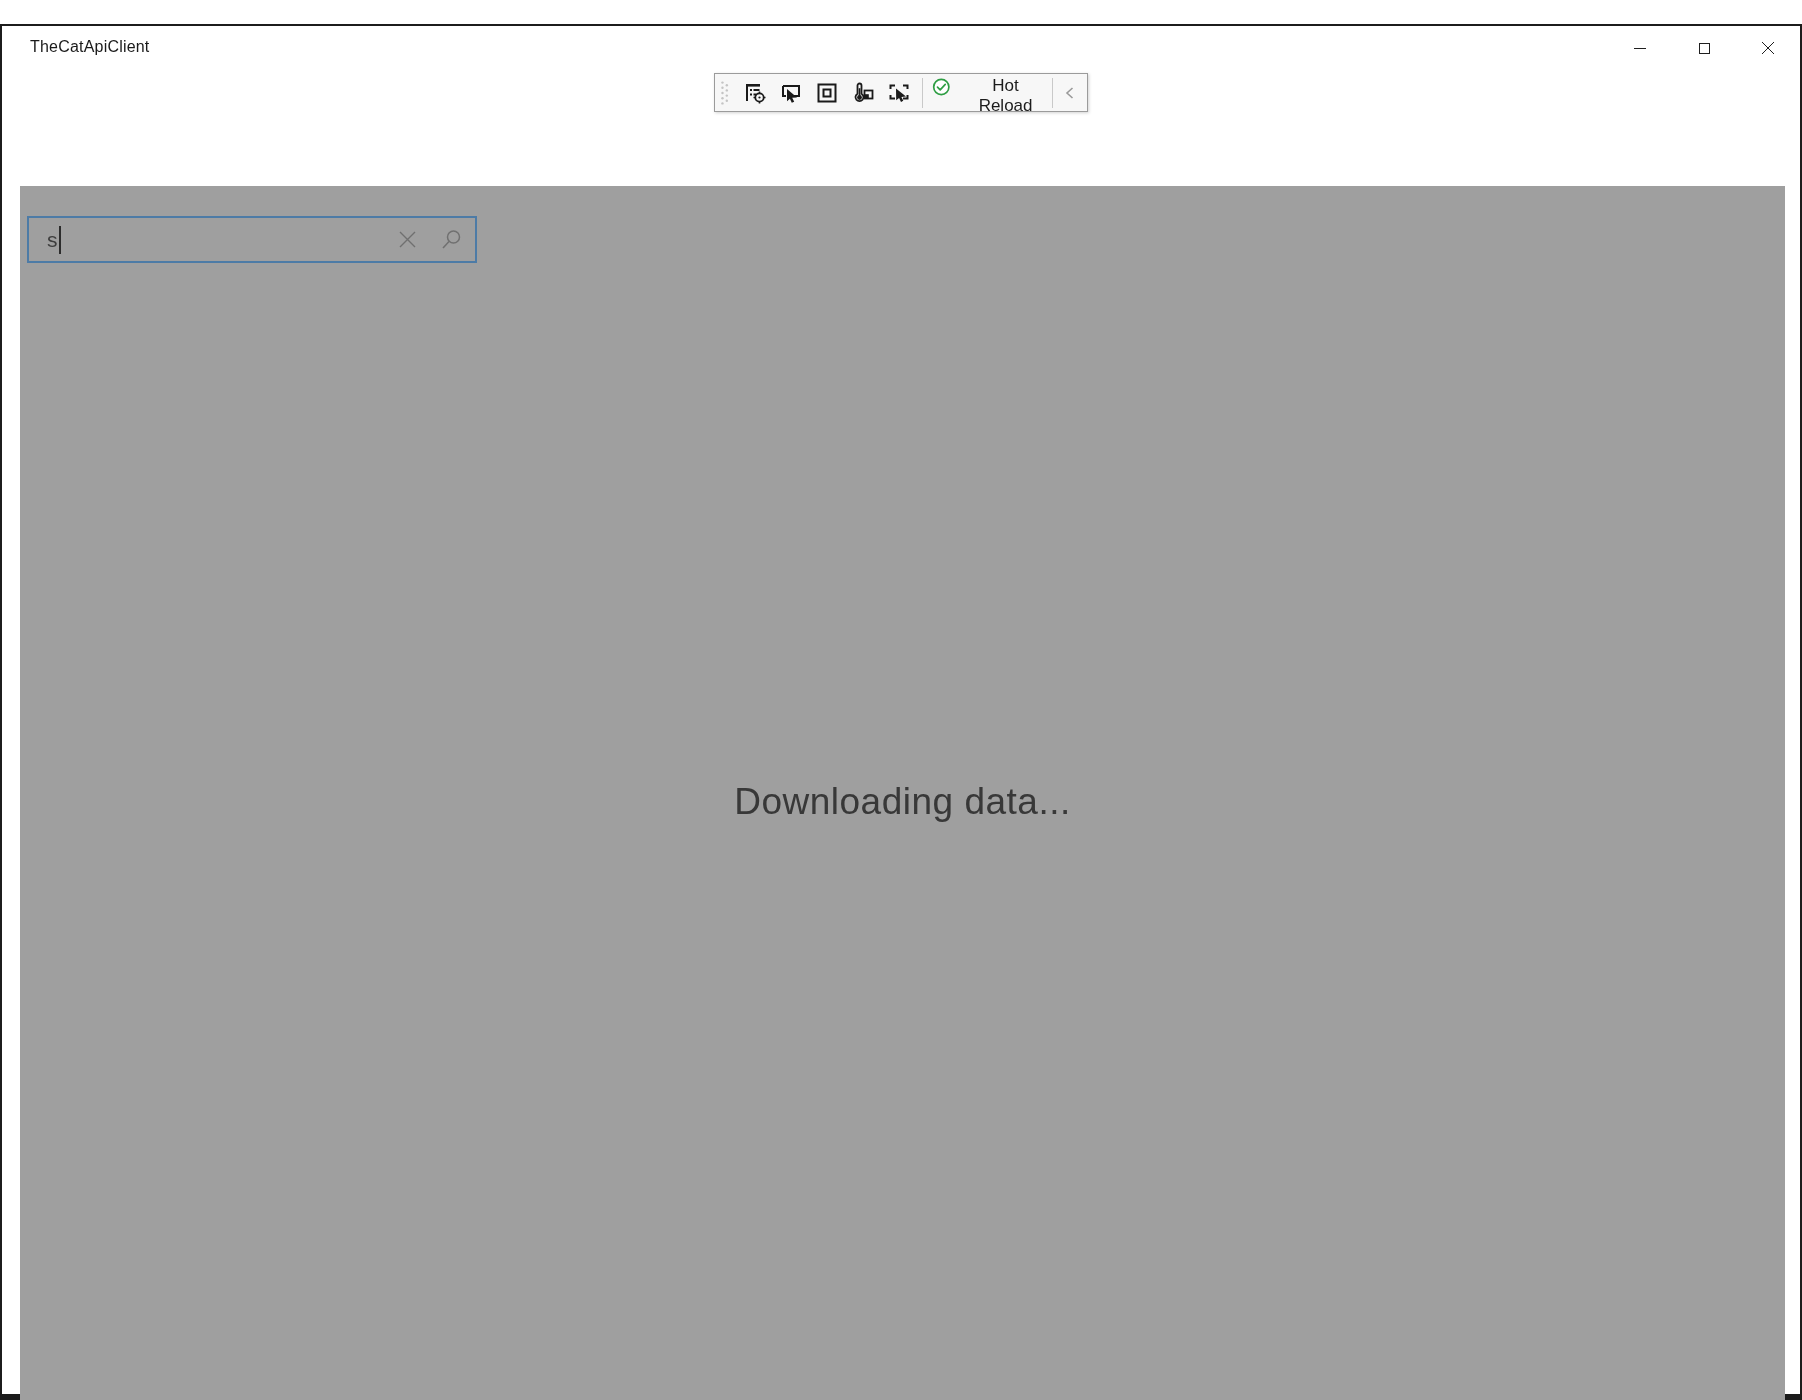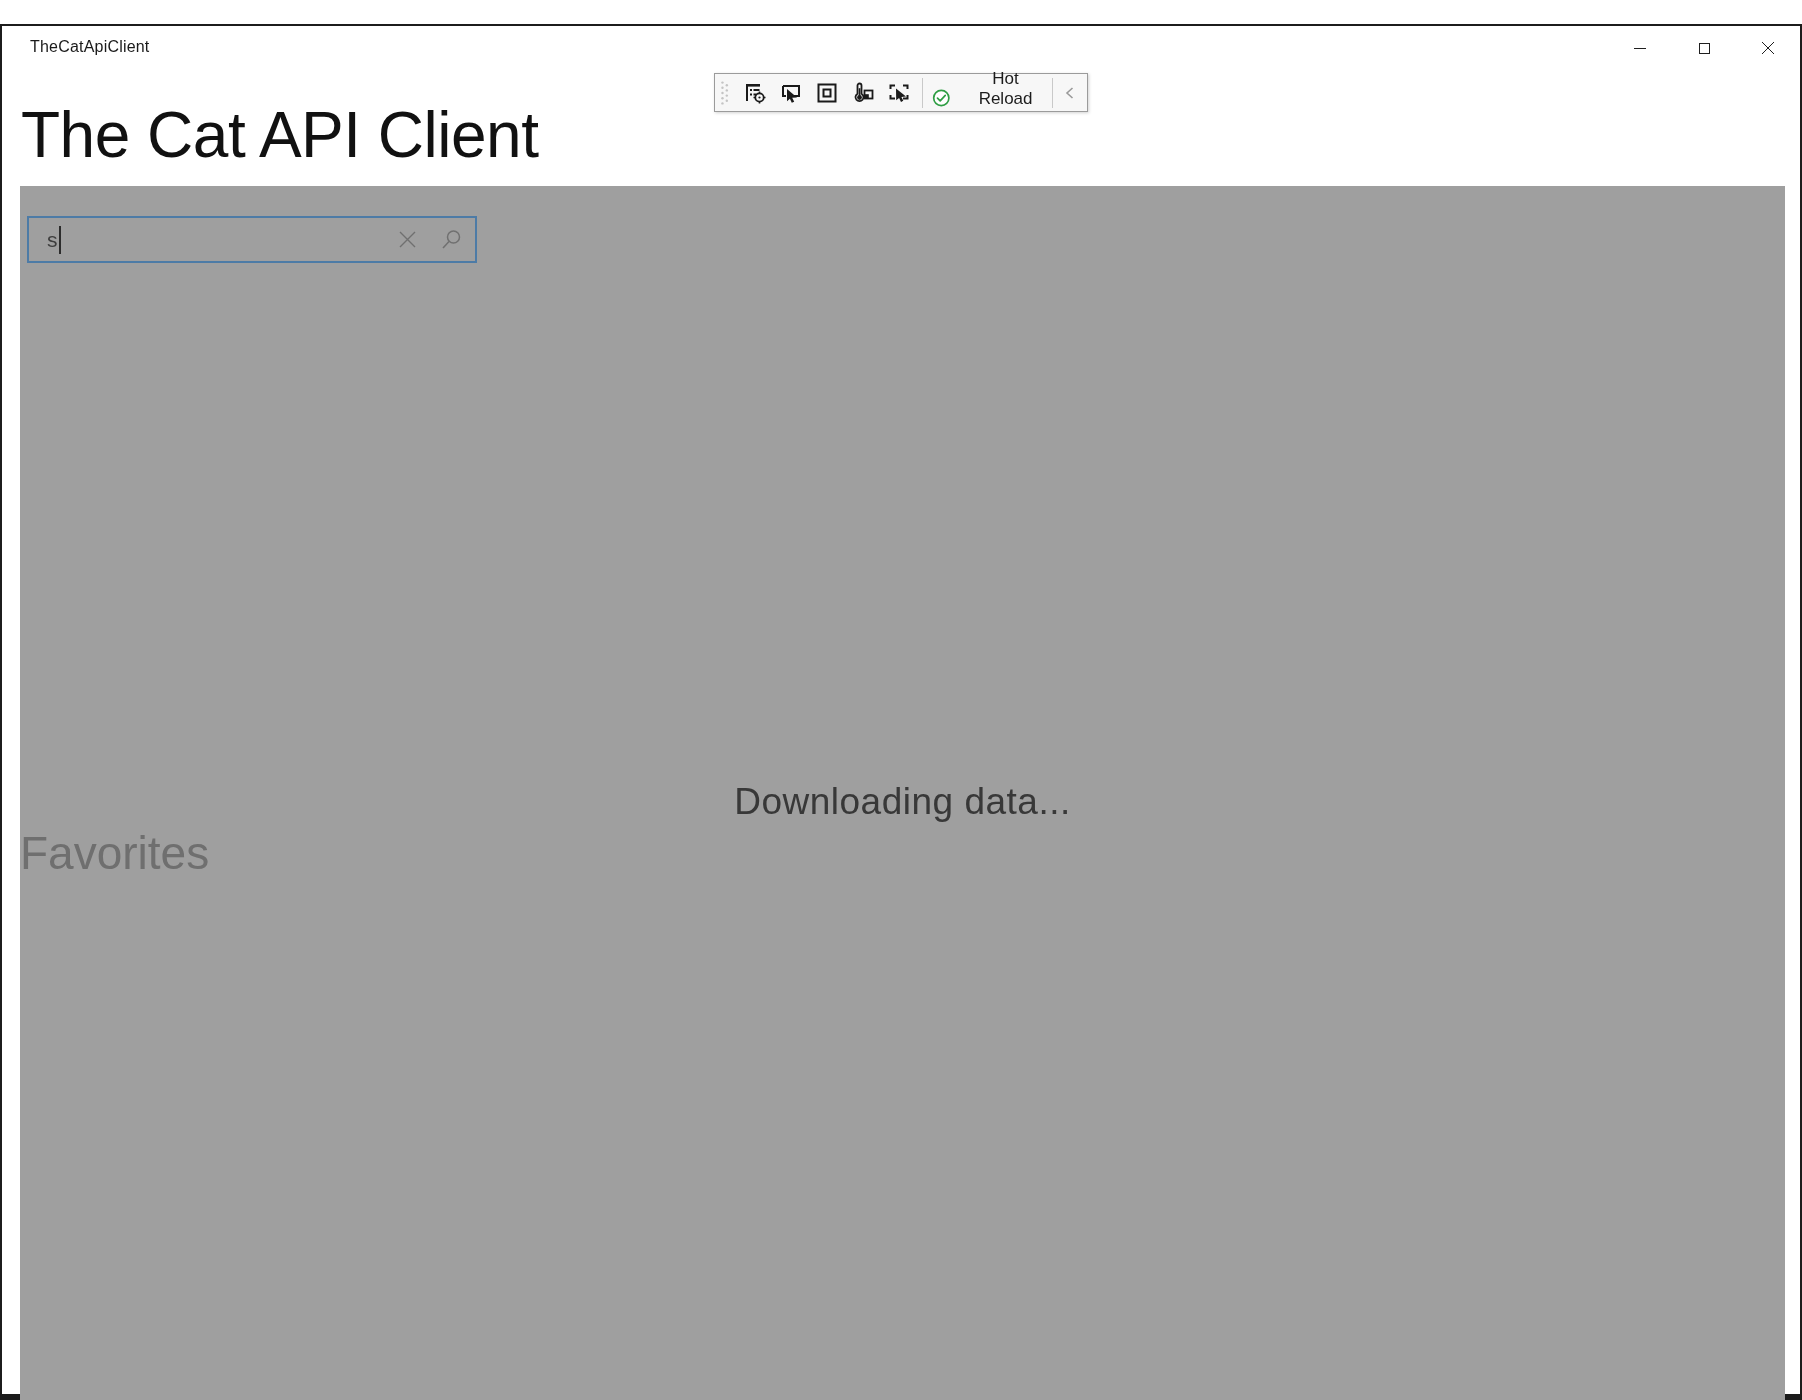--- a/index.html
+++ b/index.html
@@ -32,21 +32,21 @@
     box-shadow:1px 1px 3px rgba(0,0,0,0.18);
     display:flex; align-items:center; padding:0 6px 0 4px;
   }
   .tb-grip { width:14px; height:30px; margin-right:6px; }
   .tb-btn {
     width:36px; height:33px; display:flex; align-items:center; justify-content:center;
     background:transparent; border:none; cursor:pointer; flex:0 0 auto;
   }
   .tb-sep { width:1px; height:30px; background:#c9c9c9; margin:0 5px; flex:0 0 auto; }
   .hot-reload {
-    display:flex; align-items:flex-end; gap:19px; padding:0 6px 0 4px;
+    display:flex; align-items:flex-start; gap:19px; padding:0 6px 0 4px;
     background:transparent; border:none; cursor:pointer; height:33px;
   }
   .hot-reload-label { font-size:17px; color:#1c1c1c; }
   .tb-chevron-btn { width:26px; height:33px; display:flex; align-items:center; justify-content:center; background:transparent; border:none; cursor:pointer; }
 
   
   .page-heading {
     position:absolute; left:19px; top:72px;
     font-size:64px; font-weight:200; color:#111111; letter-spacing:-0.5px;
     font-stretch:condensed;
@@ -183,21 +183,20 @@
 
     <div class="tb-sep"></div>
 
     <button class="tb-chevron-btn">
       <svg width="16" height="16" viewBox="0 0 16 16">
         <path d="M10.5 3 L5 8 L10.5 13" fill="none" stroke="#9a9a9a" stroke-width="1.6"></path>
       </svg>
     </button>
   </div>
 
-  <h1 class="page-heading">The Cat API Client</h1>
 
   <div class="overlay">
 
     <div class="search-box">
       <div class="search-text-area" role="textbox">
         <span class="search-value">s</span>
         <span class="caret"></span>
       </div>
       <button class="search-btn">
         <svg width="19" height="19" viewBox="0 0 19 19">
@@ -207,17 +206,16 @@
       <button class="search-btn mag">
         <svg width="21" height="21" viewBox="0 0 21 21">
           <circle cx="12.5" cy="8" r="6" fill="none" stroke="#707070" stroke-width="1.5"></circle>
           <path d="M8 12.5 L2 19" stroke="#707070" stroke-width="1.5" fill="none"></path>
         </svg>
       </button>
     </div>
 
     <div class="status-text">Downloading data...</div>
 
-    <div class="favorites-heading">Favorites</div>
 
   </div>
 
 </div>
 
 </body></html>

